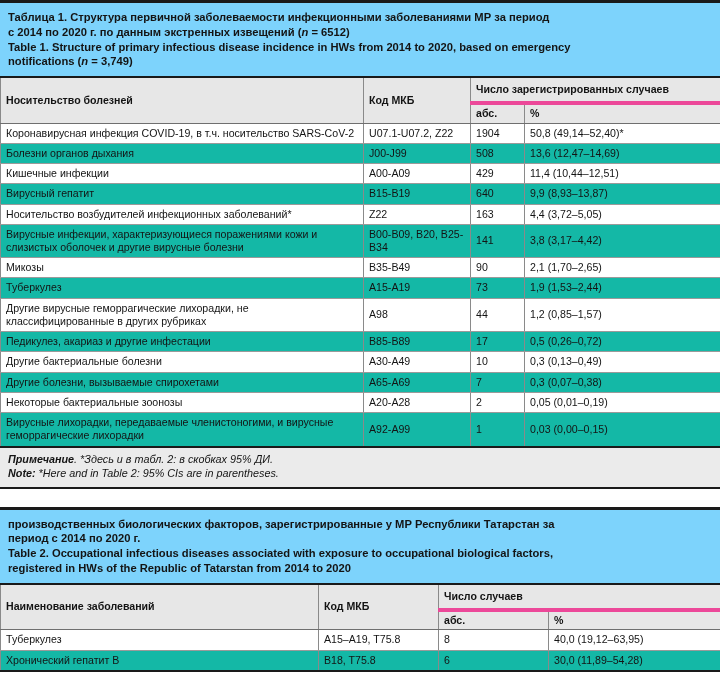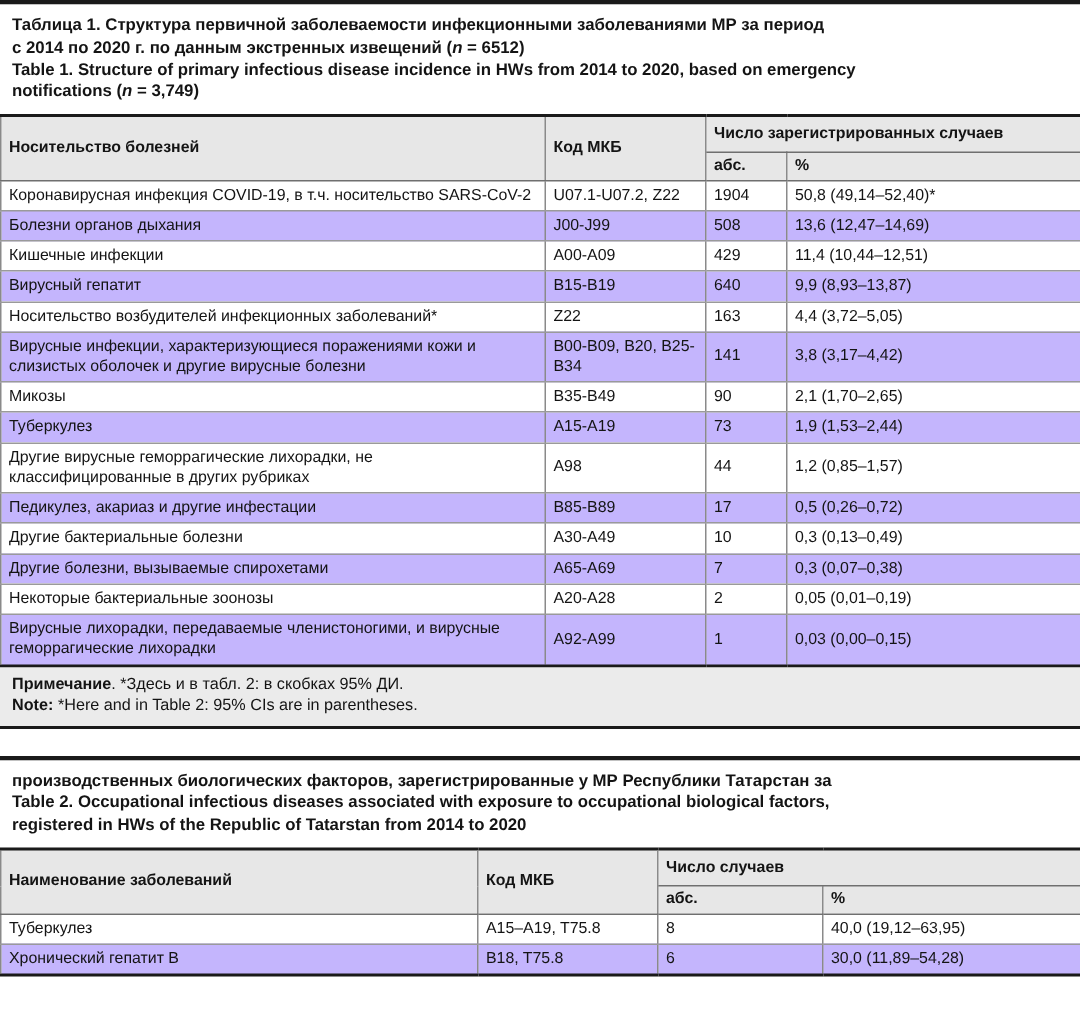--- a/index.html
+++ b/index.html
@@ -29,21 +29,21 @@
     background: #ebebeb;
   }
   .block-gap {
     height: 18px;
     background: #ffffff;
     width: 720px;
   }
 
   .caption {
     padding: 7px 8px 7px 8px;
-    background: #ffffff;
+    background: #7dd3fc;
     font-size: 11.2px;
     line-height: 1.32;
     font-weight: bold;
     color: #141414;
   }
   .caption .line { display: block; white-space: normal; }
   .caption .ital { font-style: italic; font-weight: bold; }
 
   table.data {
     border-collapse: collapse;
@@ -63,44 +63,44 @@
   }
   table.data thead th {
     background: #e7e7e7;
     font-weight: bold;
     border-top: 2px solid #1a1a1a;
     border-bottom: 1px solid #6f6f6f;
     padding-top: 5px;
     padding-bottom: 5px;
   }
   table.data thead th.sub {
-    border-top: 1px solid #ec4899;
+    border-top: 4px solid #ec4899;
     padding-top: 2px;
     padding-bottom: 2px;
   }
   table.data tbody tr.alt td {
-    background: #c4b5fd;
+    background: #14b8a6;
   }
   table.data tbody tr td {
     border-top: 1px solid #9a9a9a;
     border-bottom: 1px solid #9a9a9a;
   }
   table.data tbody tr:last-child td {
     border-bottom: 2px solid #1a1a1a;
   }
 
   .note {
     background: #ebebeb;
     padding: 4px 8px 6px 8px;
     font-size: 10.8px;
     line-height: 1.35;
     color: #141414;
     border-bottom: 2px solid #1a1a1a;
   }
-  .note .nline { display: block; }
+  .note .nline { display: block; font-style: italic; }
   .note b { font-weight: bold; }
 </style>
 </head>
 <body>
 
 <div class="page">
 
   <div class="table-block">
 
     <div class="caption">
@@ -221,20 +221,21 @@
       <span class="nline"><b>Note:</b><span> *Here and in Table 2: 95% CIs are in parentheses.</span></span>
     </div>
   </div>
 
   <div class="block-gap"></div>
 
   <div class="table-block">
 
     <div class="caption">
       <span class="line">производственных биологических факторов, зарегистрированные у МР Республики Татарстан за</span>
+      <span class="line">период с 2014 по 2020 г.</span>
       <span class="line">Table 2. Occupational infectious diseases associated with exposure to occupational biological factors,</span>
       <span class="line">registered in HWs of the Republic of Tatarstan from 2014 to 2020</span>
     </div>
 
     <table class="data">
       <colgroup>
         <col style="width:318px">
         <col style="width:120px">
         <col style="width:110px">
         <col style="width:172px">

